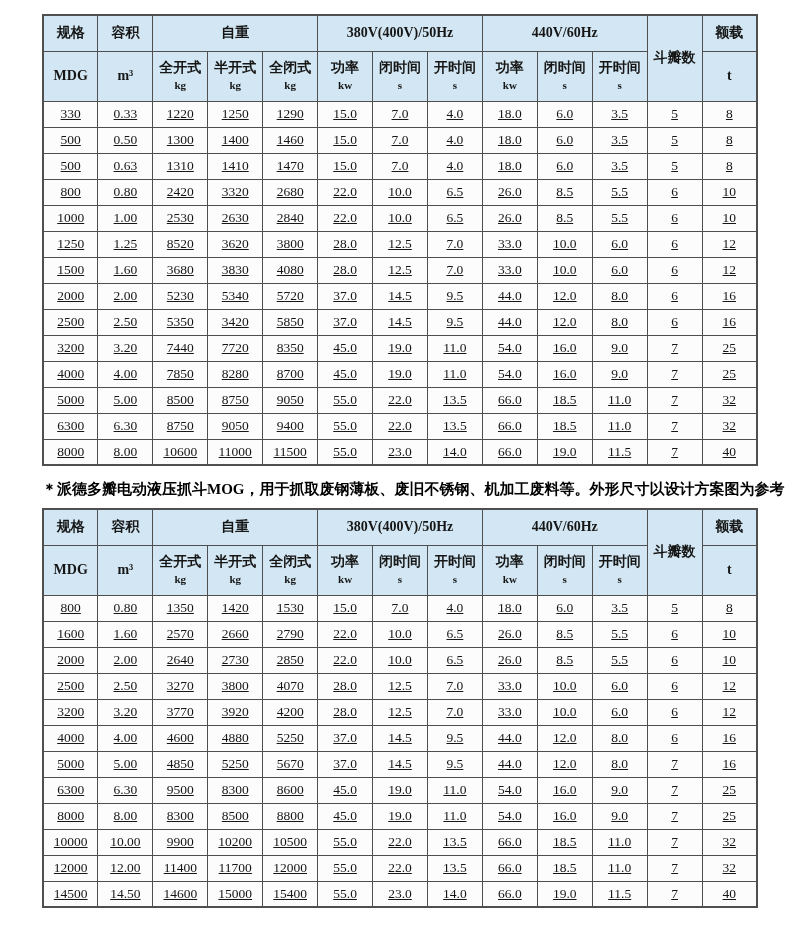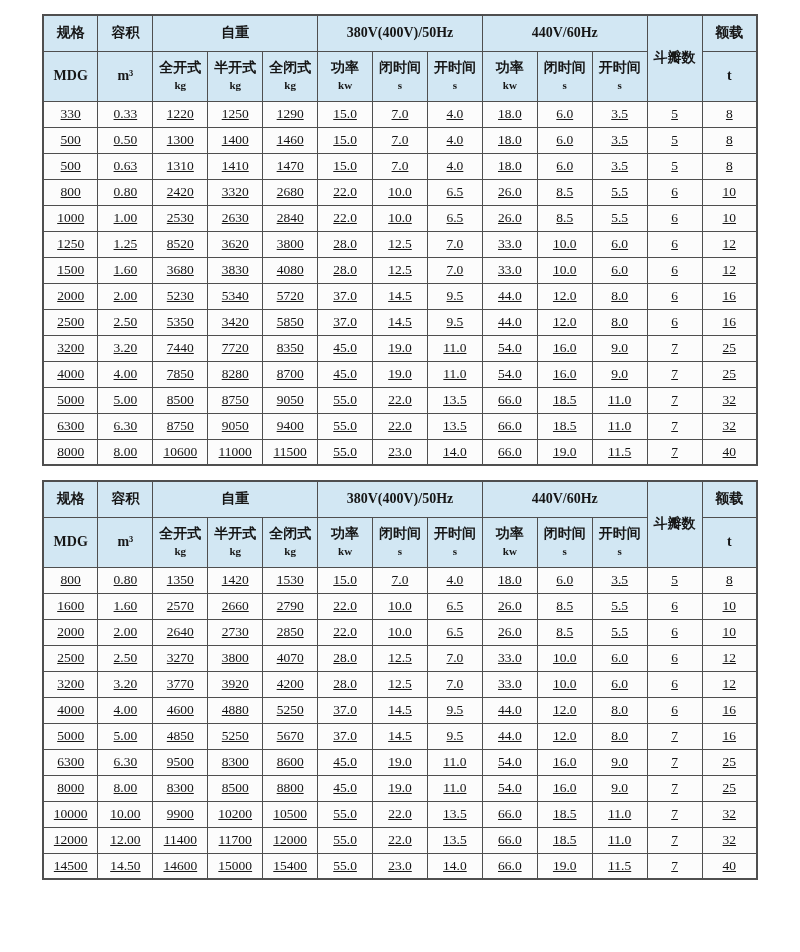--- a/index.html
+++ b/index.html
@@ -318,20 +318,21 @@
             <td>19.0</td>
             <td>11.5</td>
             <td>7</td>
             <td>40</td>
           </tr>
         </tbody>
     </table>
   </section>
 
   <section>
+    <p class="tbl-title">＊派德多瓣电动液压抓斗MOG，用于抓取废钢薄板、废旧不锈钢、机加工废料等。外形尺寸以设计方案图为参考</p>
     <table class="spec">
       <thead>
           <tr class="hrow1">
             <th>规格</th>
             <th>容积</th>
             <th colspan="3">自重</th>
             <th colspan="3">380V(400V)/50Hz</th>
             <th colspan="3">440V/60Hz</th>
             <th rowspan="2">斗瓣数</th>
             <th>额载</th>

